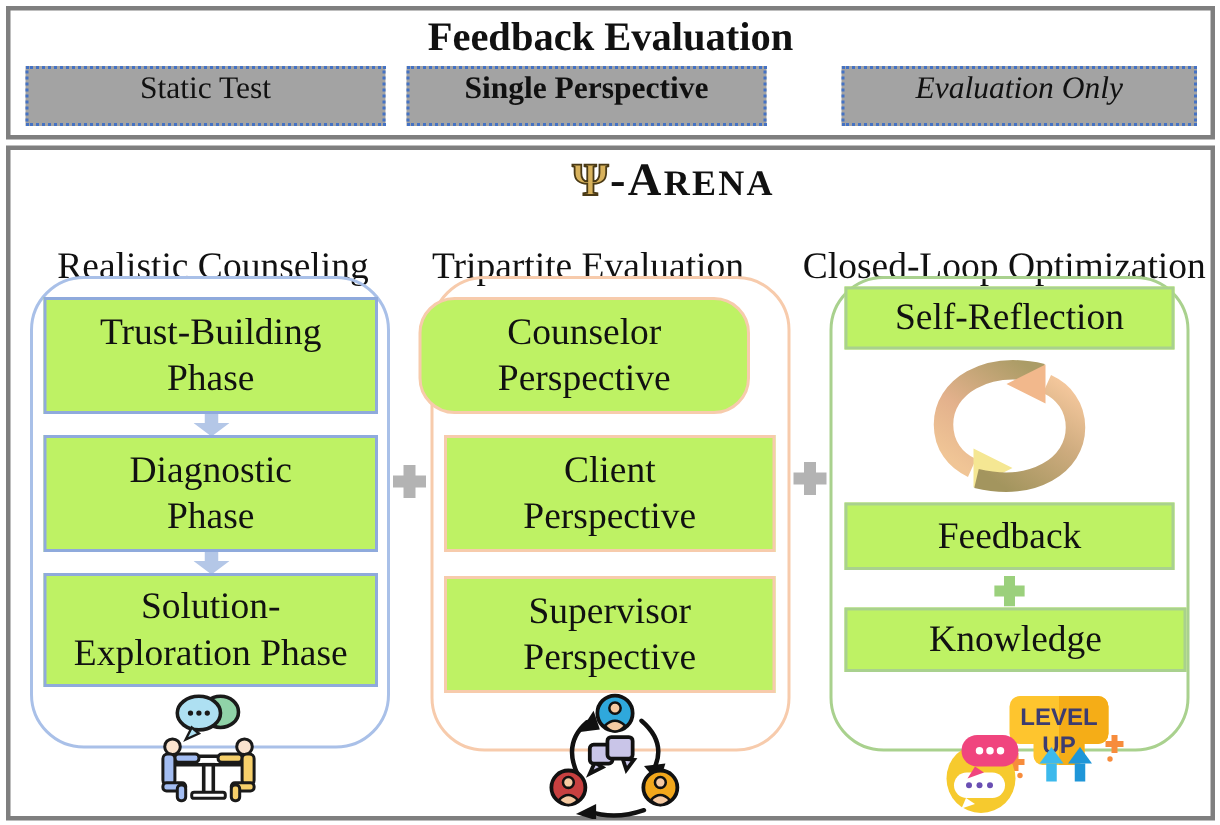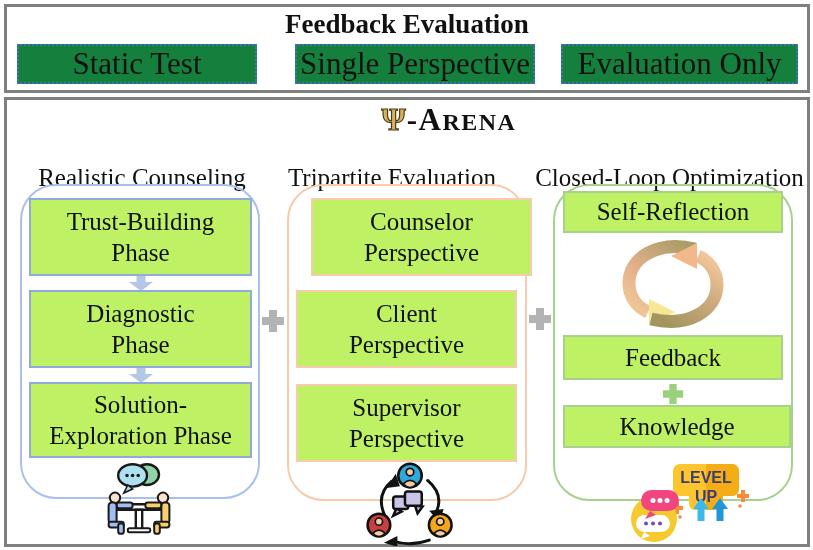--- a/index.html
+++ b/index.html
@@ -6,25 +6,25 @@
   body{width:813px;height:550px;position:relative;overflow:hidden;
        font-family:"Liberation Serif", serif;color:#111;}
   .panel{position:absolute;background:#fff;border:3px solid #7f7f7f;box-sizing:border-box;}
   #top-panel{left:4px;top:4px;width:806px;height:89px;}
   #main-panel{left:4px;top:97px;width:806px;height:450px;}
 
   
   .prev-title{position:absolute;left:0;top:2px;width:100%;text-align:center;
               font-weight:bold;font-size:27px;}
   .dotted-box{position:absolute;top:37px;height:40px;border:2px dotted #4472c4;
-              box-sizing:border-box;display:flex;align-items:center;justify-content:center;
-              font-size:31px;background:#15803d;}
+              box-sizing:border-box;display:flex;justify-content:center;
+              font-size:21px;background:#a3a3a3;}
   #prev-box-0{left:10px;width:240px;}
-  #prev-box-1{left:288px;width:240px;}
-  #prev-box-2{left:554px;width:237px;}
+  #prev-box-1{left:264px;width:240px;font-weight:bold;}
+  #prev-box-2{left:554px;width:237px;font-style:italic;}
 
   
   .arena-title{position:absolute;left:0;top:2px;width:100%;text-align:center;
                font-weight:bold;white-space:nowrap;padding-left:42px;}
   .psi{font-size:31px;color:#d8b25c;-webkit-text-stroke:1.2px #4a3a16;letter-spacing:1px;}
   .arena-large{font-size:31px;letter-spacing:1.5px;}
   .arena-small{font-size:24px;letter-spacing:1.5px;}
 
   .col-header{position:absolute;top:64px;text-align:center;font-size:25px;white-space:nowrap;}
   #header-0{left:5px;width:260px;}
@@ -46,21 +46,21 @@
   .green-b{border-color:#a9d18e;}
 
   
   #c0-b0{left:22px;top:98px;width:223px;height:78px;}
   #c0-b1{left:22px;top:190px;width:223px;height:78px;}
   #c0-b2{left:22px;top:282px;width:223px;height:76px;}
   .down-arrow{position:absolute;left:122px;width:24px;height:15px;}
   #arrow-0{top:176px;} #arrow-1{top:268px;}
 
   
-  #c1-b0{left:304px;top:98px;width:221px;height:78px;}
+  #c1-b0{left:272px;top:98px;width:221px;height:78px;border-radius:24px;}
   #c1-b1{left:289px;top:190px;width:221px;height:78px;}
   #c1-b2{left:289px;top:284px;width:221px;height:78px;}
 
   
   #c2-b0{left:556px;top:91px;width:220px;height:42px;}
   #c2-b1{left:556px;top:235px;width:220px;height:45px;}
   #c2-b2{left:556px;top:305px;width:228px;height:43px;}
 
   .plus24{position:absolute;width:24px;height:24px;}
   #plus-left{left:254px;top:209px;}

